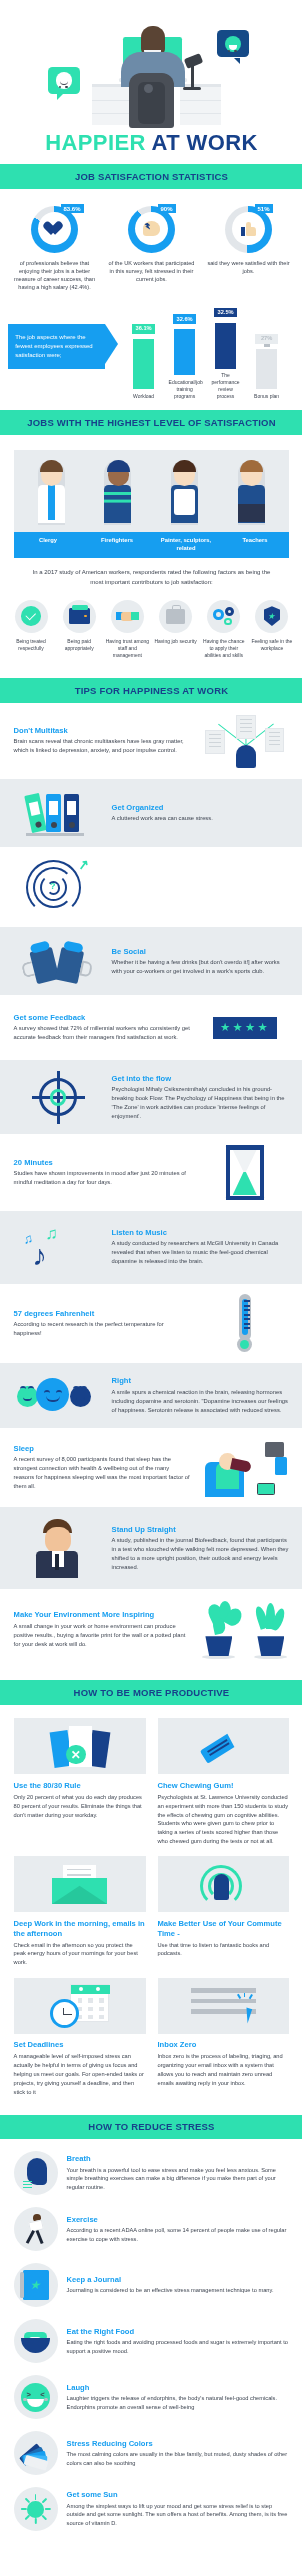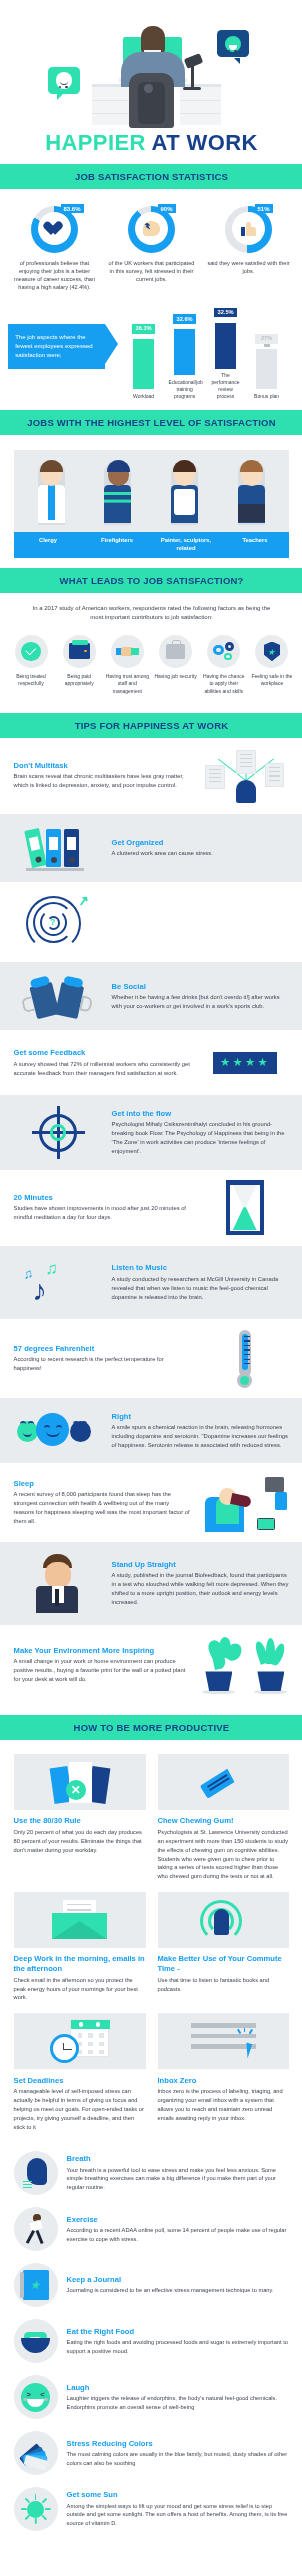--- a/index.html
+++ b/index.html
@@ -522,21 +522,20 @@
     <div class="jf-hair" style="background:#a06b3c"></div>
   </div>
     </div>
   <div class="jobs-labels" id="joblabels">
       <div>Clergy</div>
       <div>Firefighters</div>
       <div>Painter, sculptors, related</div>
       <div>Teachers</div>
     </div>
 
-  <div class="banner">WHAT LEADS TO JOB SATISFACTION?</div>
   <div class="lead">In a 2017 study of American workers, respondents rated the following factors as being the most important contributors to job satisfaction:</div>
   <div class="factors" id="factors">
       <div class="factor">
      <div class="fic">
           <div class="check-c"></div>
         </div>
      <div class="f-lbl">Being treated respectfully</div>
    </div>
       <div class="factor">
      <div class="fic">
@@ -906,20 +905,21 @@
    <div class="spark" style="right:10.6px;top:4.5px"></div>
    <div class="spark" style="right:4.5px;top:6px;transform:rotate(30deg)"></div>
    <div class="cursor"></div>
           </div>
         </div>
    <h3>Inbox Zero</h3>
    <p>Inbox zero is the process of labeling, triaging, and organizing your email inbox with a system that allows you to reach and maintain zero unread emails awaiting reply in your inbox.</p>
  </div>
     </div>
 
+  <div class="banner">HOW TO REDUCE STRESS</div>
   <div class="slist" id="slist">
       <div class="sitem">
    <div class="scirc">
           <div class="headprof">
             <i></i>
             <u></u>
           </div>
         </div>
    <div>
           <h3>Breath</h3>

